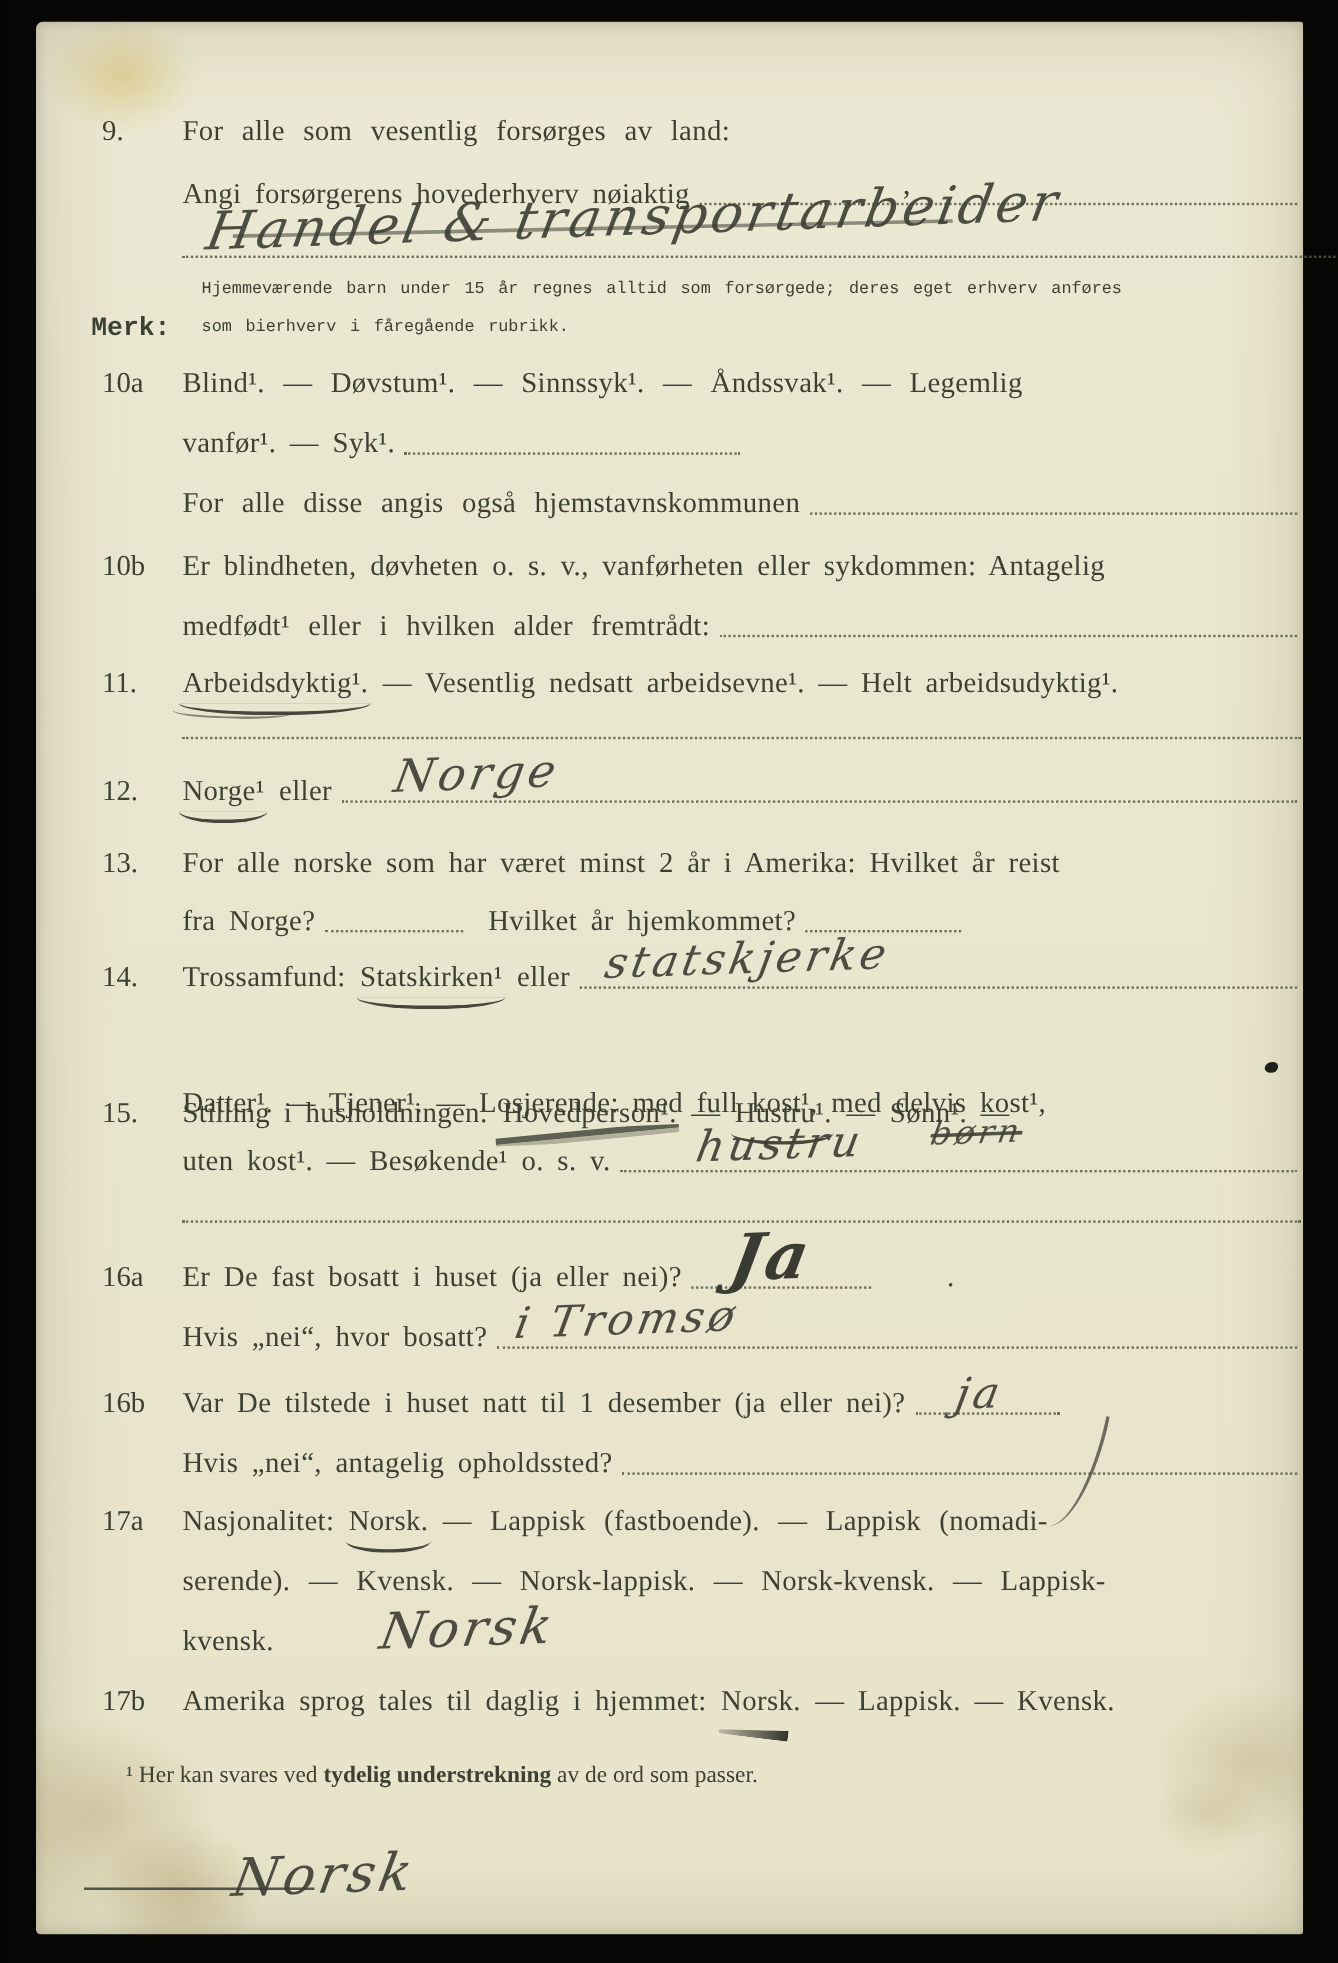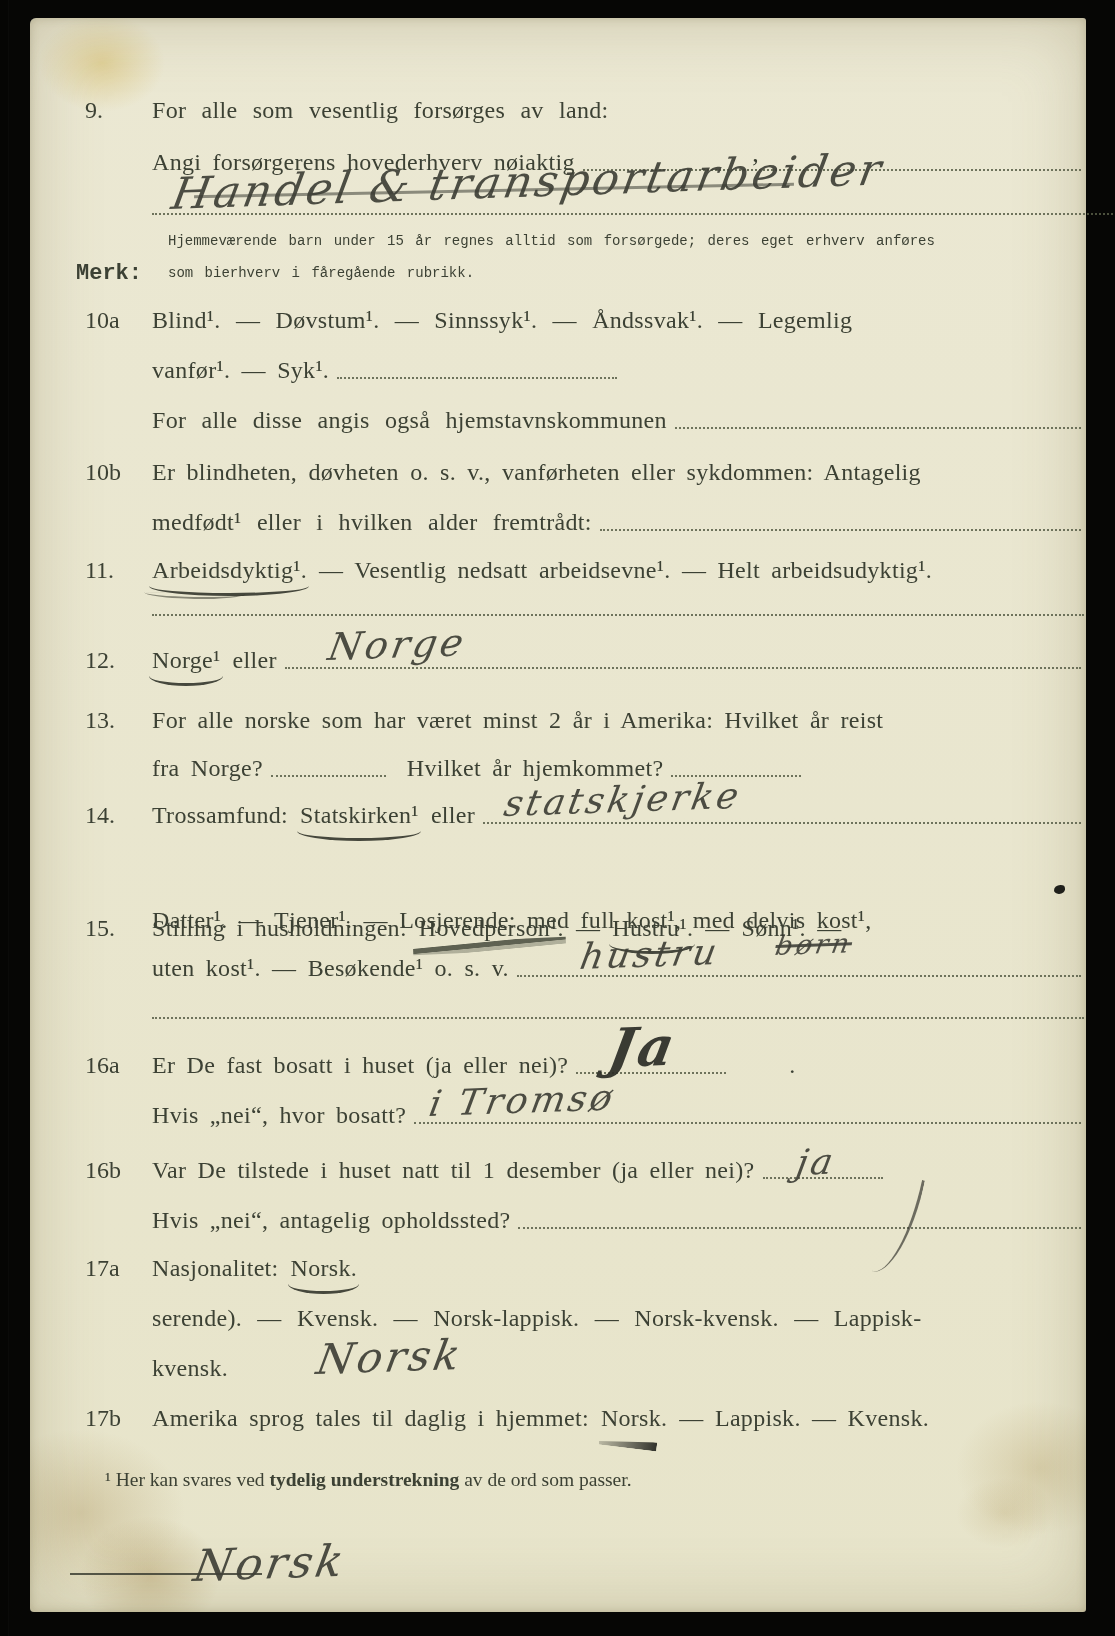--- a/index.html
+++ b/index.html
@@ -193,20 +193,21 @@
     <div class="row cont dotted-right" style="top:1168px">
       <span class="txt">Hvis „nei“, antagelig opholdssted?</span>
       <span class="dots"></span>
     </div>
     <div class="flourish"></div>
 
     <div class="row" style="top:1216px">
       <span class="num">17a</span>
       <span class="txt sp-r">Nasjonalitet:</span>
       <span class="txt hand-ul sp-r">Norsk.</span>
+      <span class="txt ws-wide">— Lappisk (fastboende). — Lappisk (nomadi-</span>
     </div>
     <div class="row cont" style="top:1266px">
       <span class="txt ws-wide">serende). — Kvensk. — Norsk-lappisk. — Norsk-kvensk. — Lappisk-</span>
     </div>
     <div class="row cont" style="top:1316px">
       <span class="txt">kvensk.</span>
       <span class="hw" style="margin-left:85px;font-size:42px;">Norsk</span>
     </div>
 
     <div class="row" style="top:1366px">

